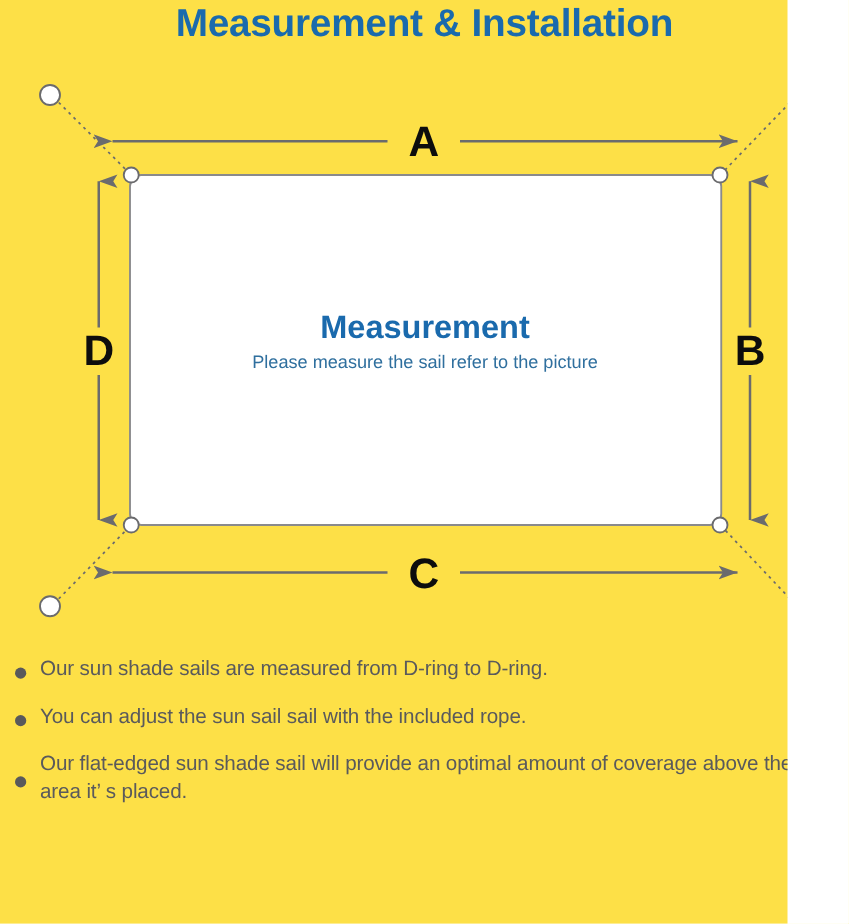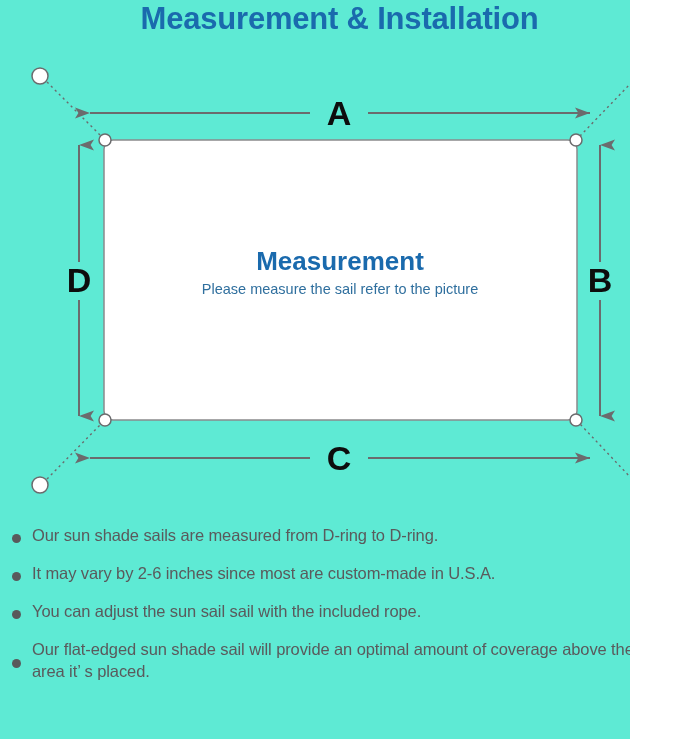--- a/index.html
+++ b/index.html
@@ -11,21 +11,21 @@
     width: 679px;
     height: 739px;
     font-family: "Liberation Sans", sans-serif;
     -webkit-font-smoothing: antialiased;
   }
 
   #page {
     position: relative;
     width: 630px;
     height: 739px;
-    background: #5eead4;
+    background: #fde047;
     overflow: hidden;
   }
 
   
   #title {
     position: absolute;
     left: 0;
     top: 0px;
     width: 679px;
     text-align: center;
@@ -165,24 +165,20 @@
     </svg>
   </div>
 
   <div id="notes">
 
     <div class="note-row">
       <span class="note-bullet"></span>
       <span class="note-text">Our sun shade sails are measured from D-ring to D-ring.</span>
     </div>
 
-    <div class="note-row">
-      <span class="note-bullet"></span>
-      <span class="note-text">It may vary by 2-6 inches since most are custom-made in U.S.A.</span>
-    </div>
 
 
     <div class="note-row">
       <span class="note-bullet"></span>
       <span class="note-text">You can adjust the sun sail sail with the included rope.</span>
     </div>
 
     <div class="note-row">
       <span class="note-bullet"></span>
       <span class="note-text">Our flat-edged sun shade sail will provide an optimal amount of coverage above the area it’ s placed.</span>

